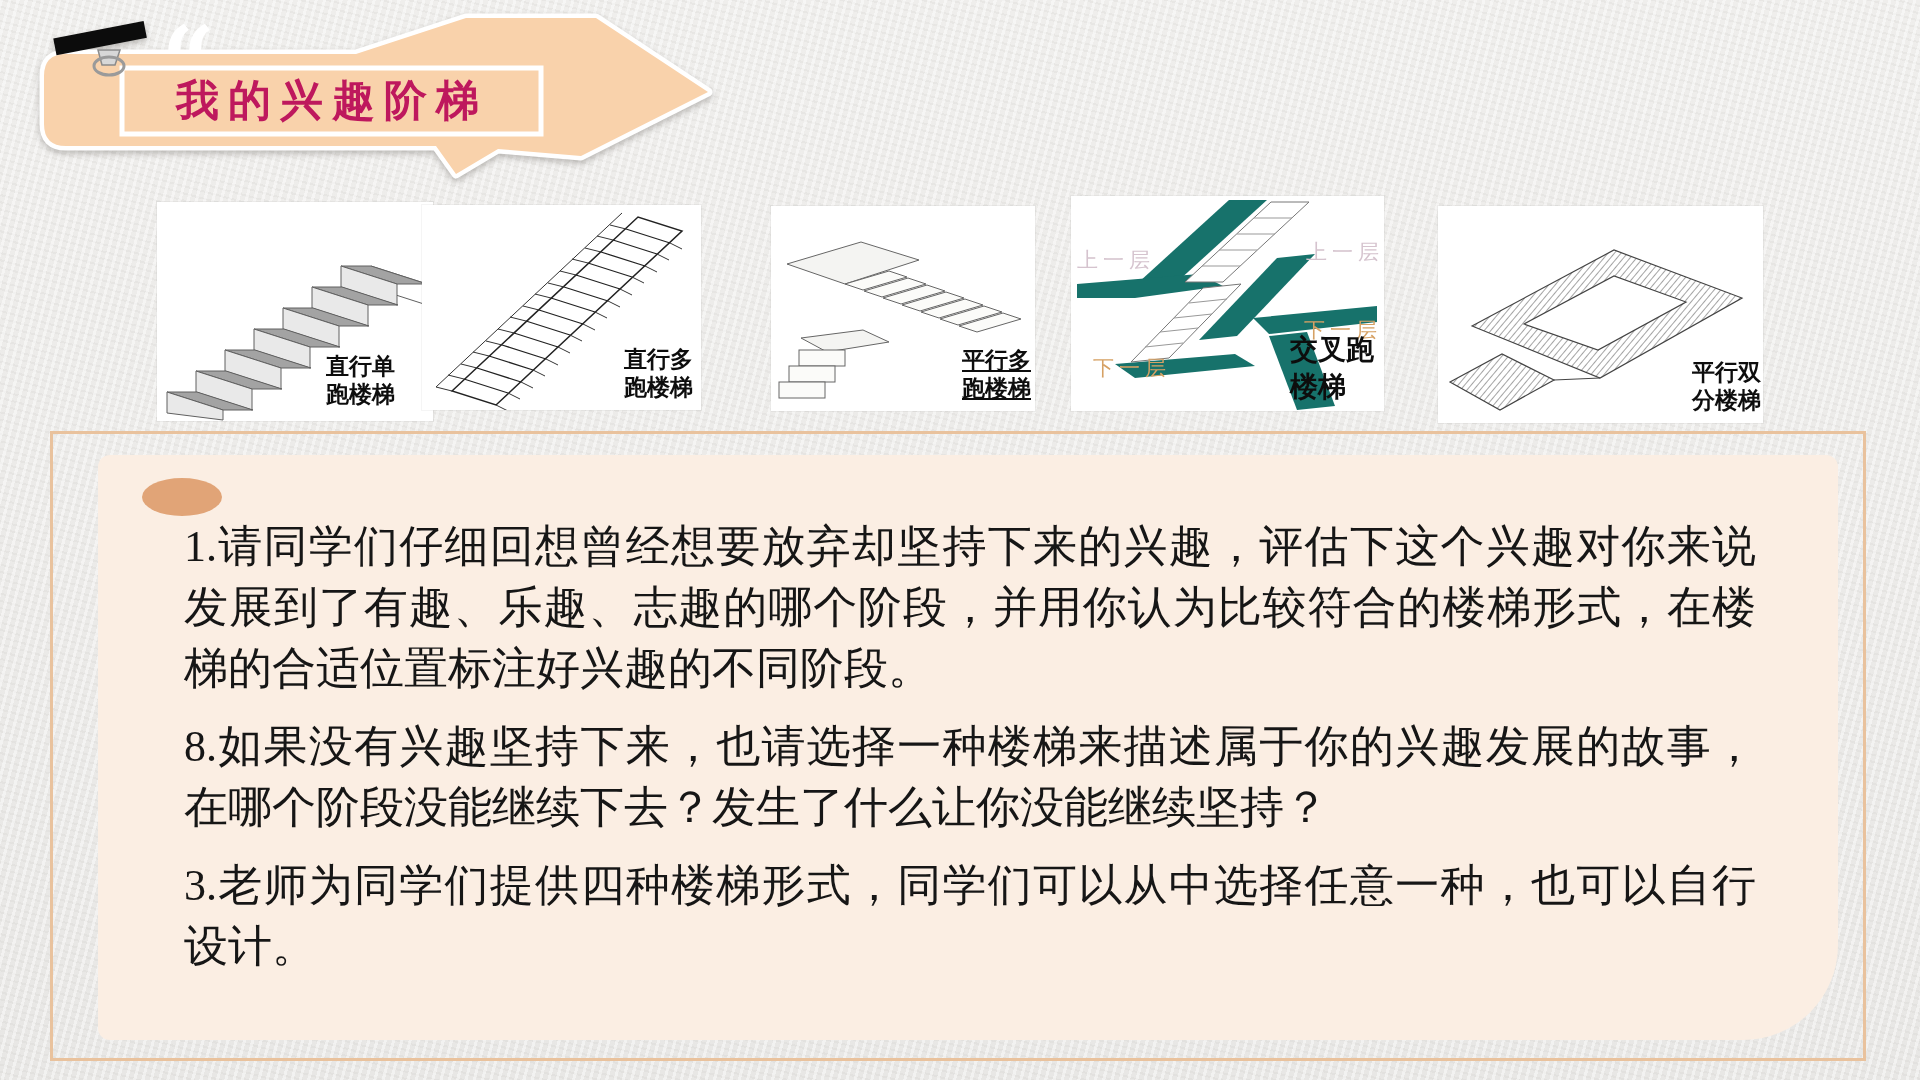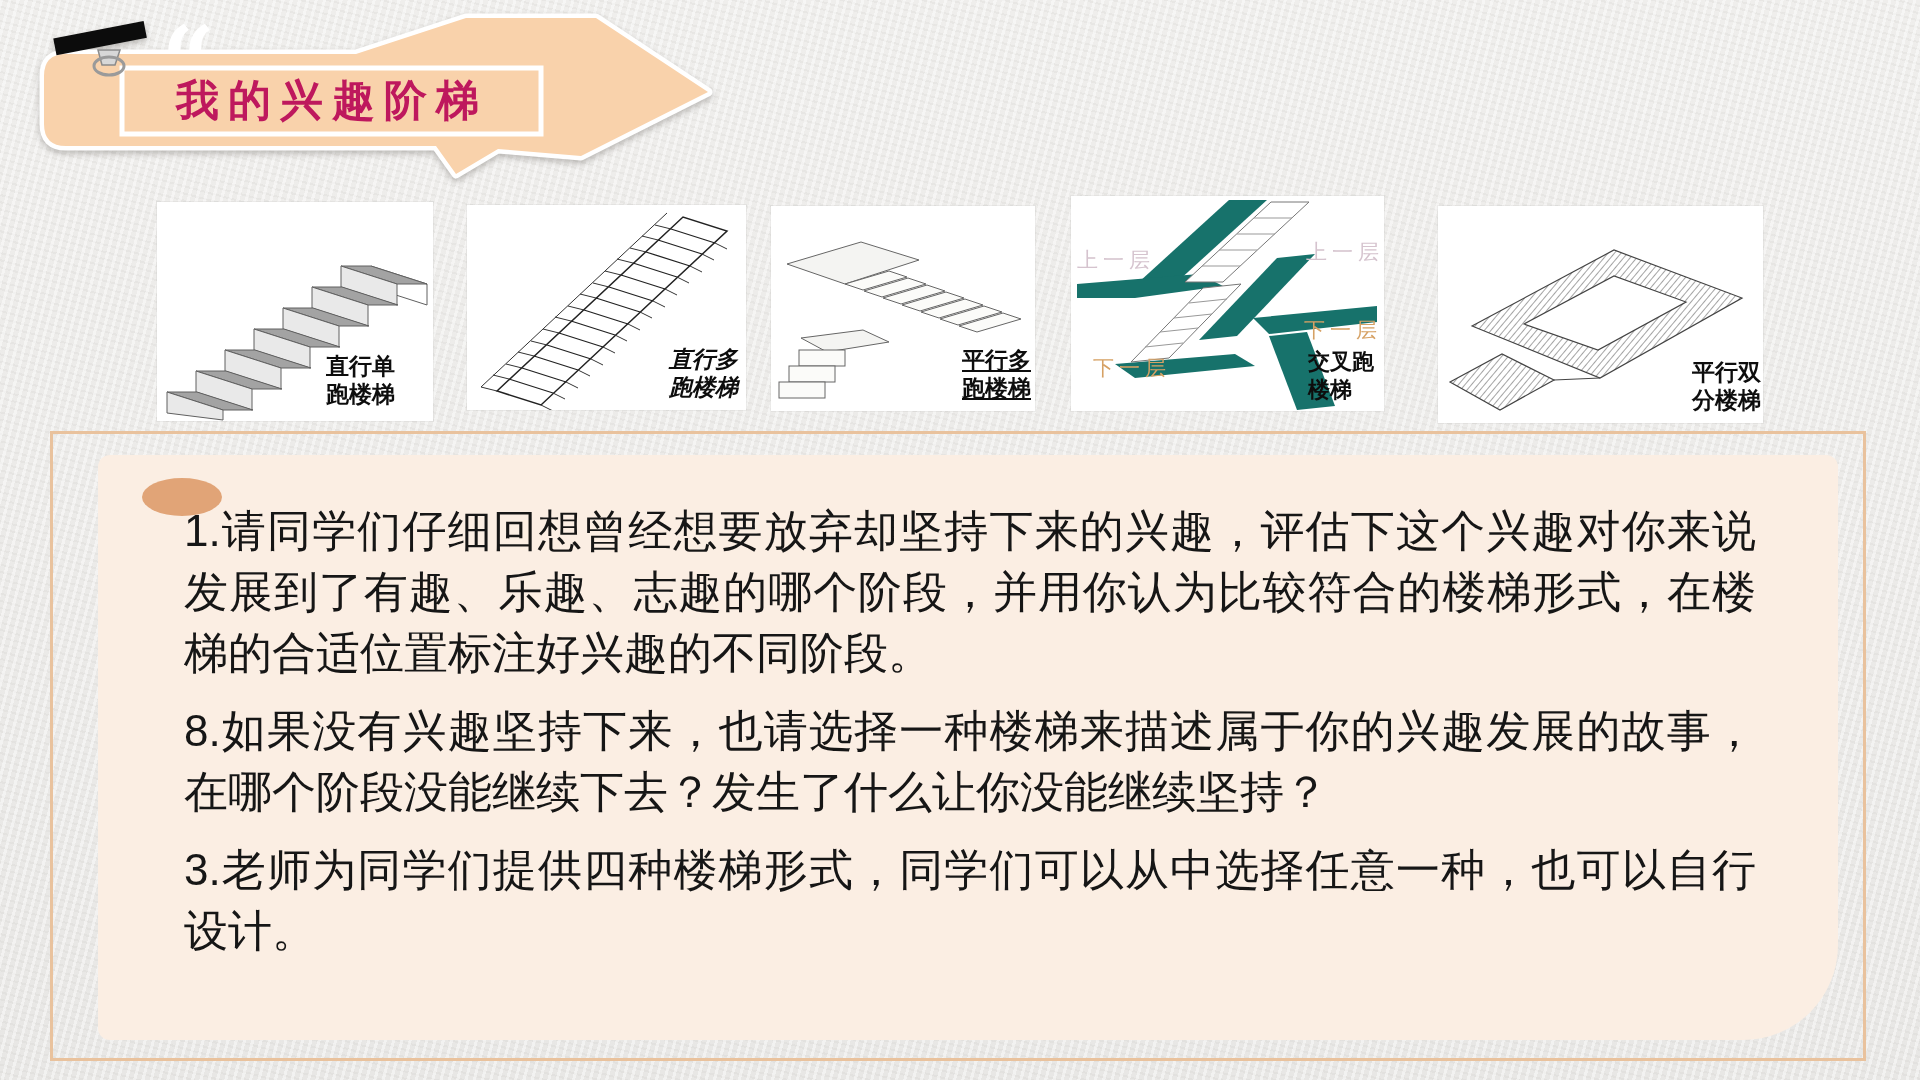--- a/index.html
+++ b/index.html
@@ -29,28 +29,28 @@
   }
 
   
   .stair-card{ position:absolute; background:#ffffff; box-shadow:0 0 0 1px rgba(0,0,0,.04); }
   .stair-card svg{ position:absolute; left:0; top:0; width:100%; height:100%; }
   .stair-label{
     position:absolute; font-weight:700; color:#0d0d0d;
     font-size:23px; line-height:1.25; text-align:left; white-space:nowrap;
   }
   #card1{ left:157px; top:202px; width:276px; height:219px; }
-  #card2{ left:467px; top:205px; width:279px; height:205px;font-style:italic; }
+  #card2{ left:422px; top:205px; width:279px; height:205px; }
   #card3{ left:771px; top:206px; width:264px; height:205px; }
   #card4{ left:1071px; top:196px; width:313px; height:215px; }
   #card5{ left:1438px; top:206px; width:325px; height:217px; }
   #card1 .stair-label{ right:38px; bottom:12px; }
   #card2 .stair-label{ right:8px;  bottom:8px; }
   #card3 .stair-label{ right:4px;  bottom:8px;text-decoration:underline; }
-  #card4 .stair-label{ right:10px; bottom:6px; font-size:22px; line-height:1.3;font-family:Liberation Serif, serif; }
+  #card4 .stair-label{ right:10px; bottom:6px; font-size:28px; line-height:1.3;font-family:Liberation Serif, serif; }
   #card5 .stair-label{ right:2px;  bottom:8px; }
   .level-tag{
     position:absolute; font-size:21px; font-weight:400; letter-spacing:5px; white-space:nowrap;
   }
   .level-up{ color:#d5c3ce; }
   .level-down{ color:#d6a164; }
   #tag-ul{ left:6px;  top:50px; }
   #tag-ur{ right:0px; top:42px; }
   #tag-lr{ right:2px; top:120px; }
   #tag-ll{ left:22px; top:158px; }
@@ -62,22 +62,22 @@
   }
   .panel{
     position:absolute; left:98px; top:455px; width:1740px; height:585px;
     background:#fbeee3; border-radius:12px 12px 95px 12px;
   }
   .ellipse-accent{
     position:absolute; left:142px; top:478px; width:80px; height:38px;
     background:#e1a477; border-radius:50%;
   }
   .task-text{
-    position:absolute; left:184px; top:500px; width:1572px;
-    font-family:Liberation Sans, sans-serif;
+    position:absolute; left:184px; top:516px; width:1572px;
+    font-family:Liberation Serif, serif;
     color:#161616;
   }
   .task-text p{
     font-size:44px; line-height:61px; margin:0 0 17px 0;
     text-align:justify; text-justify:inter-ideograph;
   }
 </style>
 </head>
 <body>
 

